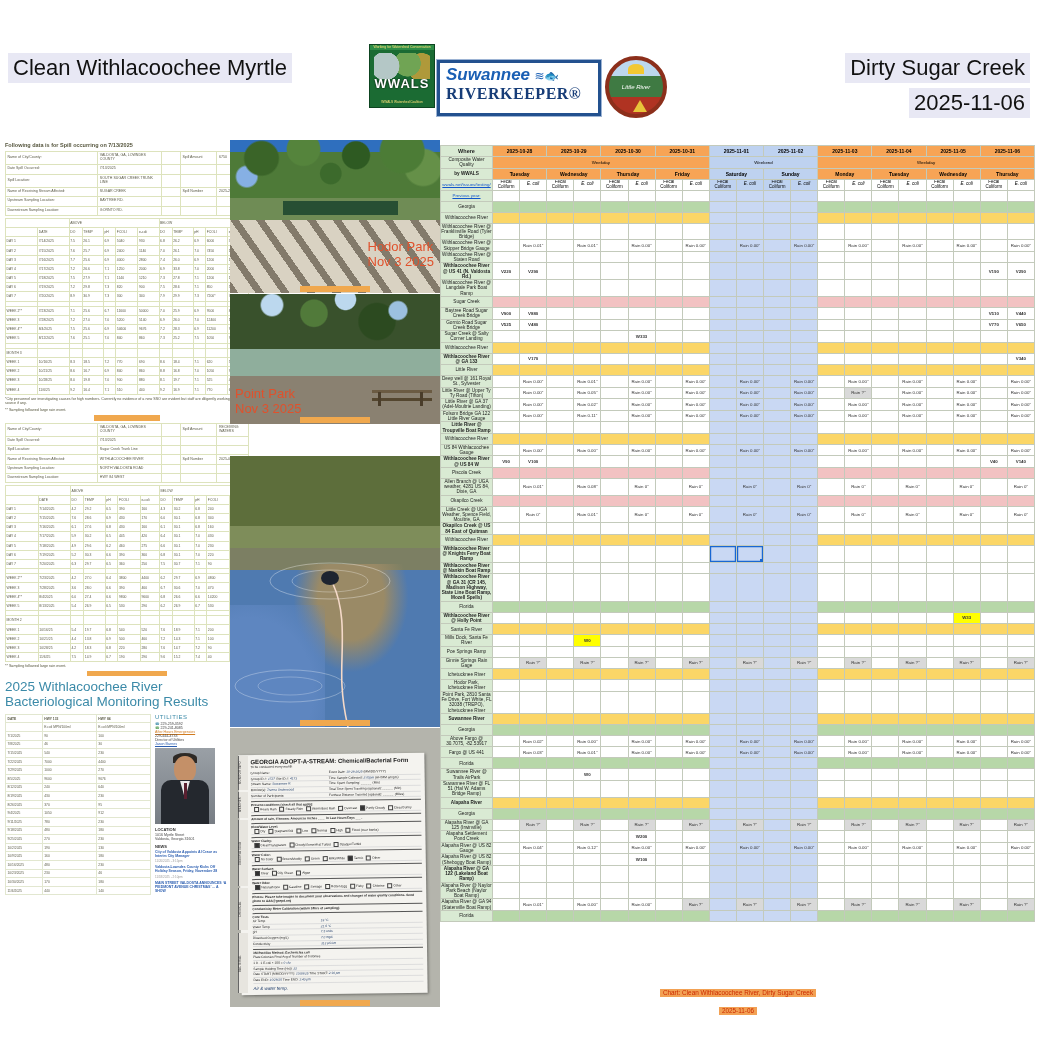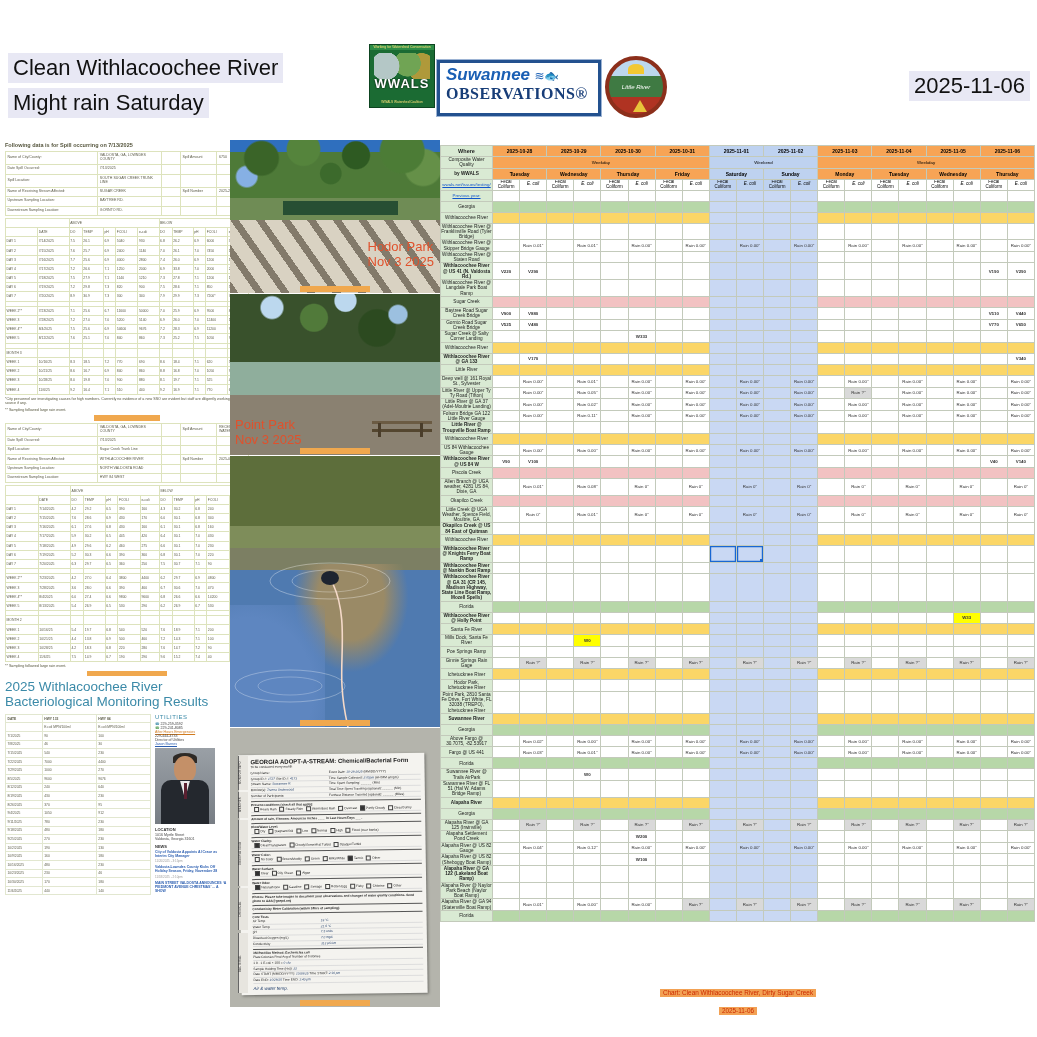--- a/index.html
+++ b/index.html
@@ -118,38 +118,37 @@
   .sel-a{box-shadow:inset 0 0 0 1.2px #1967d2;}
   .sel-b{box-shadow:inset 0 0 0 1.2px #1967d2;position:relative;}
   .sel-b:after{content:"";position:absolute;right:0px;bottom:0px;width:3px;height:3px;background:#1967d2;}
   .chart-caption{left:440px;top:981px;width:596px;text-align:center;}
   .cap-chip{display:inline-block;background:#f2a154;color:#cc2a00;font-size:6.4px;line-height:8px;padding:0 3px;}
 </style>
 </head>
 <body>
 
 <div class="abs" style="left:8px;top:53px;">
-  <div class="hl-line">Clean Withlacoochee River</div>
-  <div class="hl-line">Might rain Saturday</div>
+  <div class="hl-line">Clean Withlacoochee Myrtle</div>
 </div>
 <div class="abs hl-right" style="right:7px;top:53px;">
-  <br>
+  <div class="hl-line">Dirty Sugar Creek</div><br>
   <div class="hl-line">2025-11-06</div>
 </div>
 
 <div class="abs wwals-logo" style="left:369px;top:44px;">
   <div class="wwals-top">Working for Watershed Conservation</div>
   <div class="wwals-art"></div>
   <div class="wwals-big">WWALS</div>
   <div class="wwals-bot">WWALS Watershed Coalition</div>
 </div>
 <div class="abs srk-box" style="left:437px;top:60px;">
   <span class="srk-line1">Suwannee</span>
   <span class="srk-fish">≋🐟</span>
-  <div class="srk-line2">OBSERVATIONS®</div>
+  <div class="srk-line2">RIVERKEEPER®</div>
 </div>
 <div class="abs lrr-logo" style="left:605px;top:56px;">
   <div class="lrr-sun"></div>
   <div class="lrr-txt">Little River</div>
   <div class="lrr-wedge"></div>
 </div>
 
 <div id="left-panel" class="abs">
   <div class="sp-title">Following data is for Spill occurring on 7/13/2025</div>
   <table class="meta" id="meta1">
@@ -944,21 +943,21 @@
 <div id="photo1" class="photo" style="top:140px;height:153px;">
   <div class="tree-tex"></div>
   <div class="p1-water"></div>
   <div class="p1-shadow"></div>
   <div class="ph-ovl" style="right:6px;bottom:24px;text-align:left;">
     <div>Hodor Park</div>
       <div>Nov 3 2025</div>
   </div>
   <div class="ph-cap"></div>
 </div>
-<div id="photo2" class="photo" style="top:294px;height:161px;">
+<div id="photo2" class="photo" style="top:294px;height:130px;">
   <div class="p2-sky"></div>
   <div class="p2-bench"></div>
   <div class="ph-ovl" style="left:5px;bottom:8px;">
     <div>Point Park</div>
       <div>Nov 3 2025</div>
   </div>
   <div class="ph-cap"></div>
 </div>
 <div id="photo3" class="photo" style="top:456px;height:271px;">
   <div class="p3-reflect"></div>

